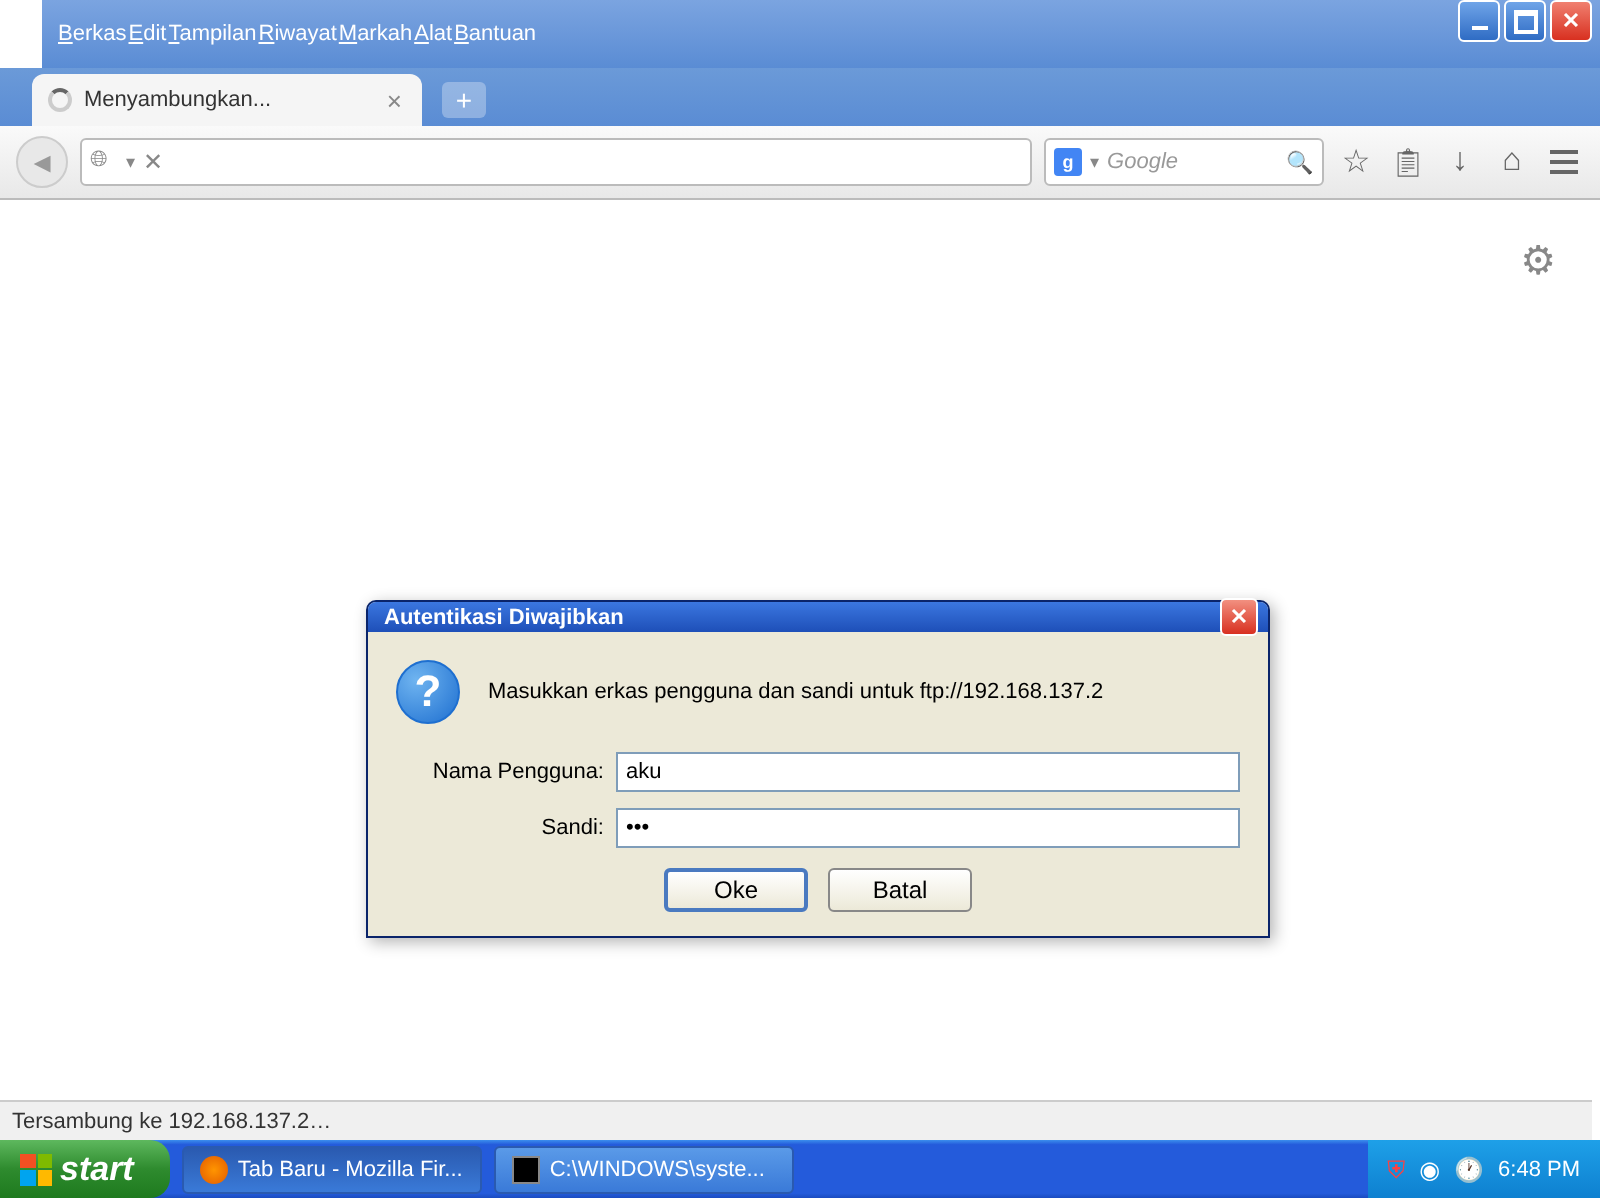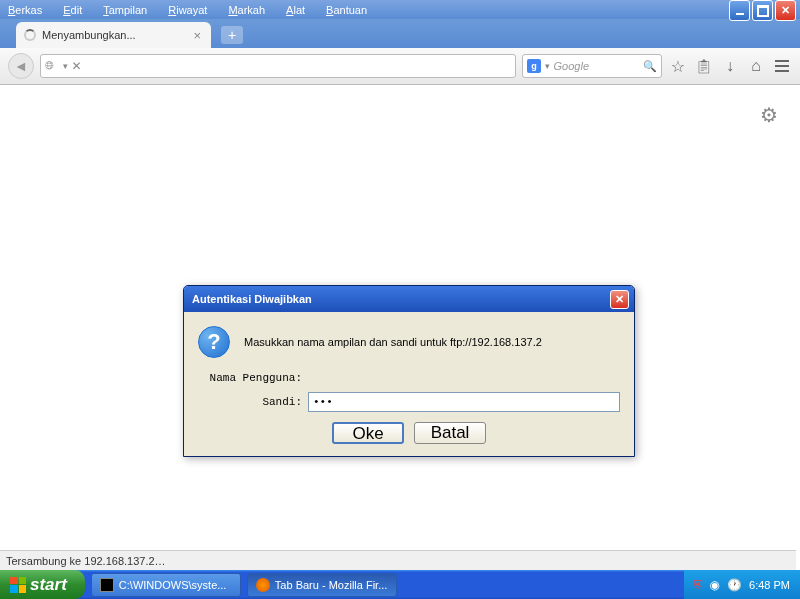--- a/index.html
+++ b/index.html
@@ -1,19 +1,19 @@
 <!DOCTYPE html>
 <html><head>
 <meta charset="utf-8">
 <style>
 * { box-sizing: border-box; margin: 0; padding: 0; }
 body { font-family: Tahoma, sans-serif; font-size: 11px; width: 800px; height: 599px; overflow: hidden; position: relative; background: #fff; }
 
 
-.menubar { height: 19px; background: linear-gradient(#7ba4e0, #5a8cd4); display: flex; align-items: center; padding: 0 8px; color: #fff; gap: 21px; }
+.menubar { height: 34px; background: linear-gradient(#7ba4e0, #5a8cd4); display: flex; align-items: center; padding: 0 8px; color: #fff; gap: 1px; margin-left: 21px; }
 .menuitem { cursor: default; }
 .menuitem u { text-decoration: underline; }
 
 
 .win-controls { position: absolute; top: 0; right: 4px; display: flex; gap: 2px; }
 .win-btn { width: 21px; height: 21px; border-radius: 3px; display: flex; align-items: center; justify-content: center; color: #fff; font-weight: bold; border: 1px solid #fff; }
 .win-min { background: linear-gradient(#6fa4e8, #2f6cc4); }
 .win-max { background: linear-gradient(#6fa4e8, #2f6cc4); }
 .win-close { background: linear-gradient(#f08070, #d83020); }
 .win-min::after{content:"";width:8px;height:2px;background:#fff;margin-top:7px;}
@@ -45,32 +45,32 @@
 .hamburger{width:20px;display:flex;flex-direction:column;gap:3px;align-items:center;}
 .hamburger span{width:14px;height:2px;background:#666;}
 
 
 .content { position: relative; height: 480px; background: #fff; }
 .gear { position: absolute; top: 18px; right: 22px; color: #888; font-size: 20px; }
 
 
 .dialog-mask{position:absolute;top:0;left:0;right:0;bottom:0;}
 .dialog { position: absolute; left: 183px; top: 200px; width: 452px; background: #ece9d8; border: 1px solid #0a246a; border-radius: 5px 5px 0 0; box-shadow: 2px 2px 8px rgba(0,0,0,0.3); }
-.dlg-title { height: 26px; background: linear-gradient(#3b77e0, #1e4fb8); border-radius: 4px 4px 0 0; display: flex; align-items: center; padding: 0 5px; color: #fff; font-weight: bold; }
+.dlg-title { height: 15px; background: linear-gradient(#3b77e0, #1e4fb8); border-radius: 4px 4px 0 0; display: flex; align-items: center; padding: 0 5px; color: #fff; font-weight: bold; }
 .dlg-title-text { flex: 1; padding-left: 3px; }
 .dlg-close { width: 19px; height: 19px; background: linear-gradient(#f29080, #d83020); border: 1px solid #fff; border-radius: 3px; display:flex;align-items:center;justify-content:center;font-size:11px; }
 .dlg-body { padding: 14px 14px 12px; }
 .dlg-row1 { display: flex; align-items: center; gap: 14px; margin-bottom: 14px; }
 .q-icon { width: 32px; height: 32px; border-radius: 50%; background: radial-gradient(circle at 30% 30%, #6fb4f0, #1e6fd0); color: #fff; font-size: 22px; font-weight: bold; display:flex;align-items:center;justify-content:center; border:1px solid #1e6fd0;}
 .dlg-msg { flex:1; color: #000; }
-.dlg-field { display: flex; align-items: center; margin-bottom: 8px; font-family: Liberation Mono, monospace; }
+.dlg-field { display: flex; align-items: center; margin-bottom: 8px; }
 .dlg-label { width: 110px; text-align: right; padding-right: 6px; }
 .dlg-input { flex: 1; height: 20px; border: 1px solid #7f9db9; padding: 0 4px; font-family: inherit; font-size: 11px; background:#fff; }
 .dlg-buttons { display: flex; justify-content: center; gap: 10px; margin-top: 10px; }
-.dlg-btn { width: 72px; height: 22px; background: linear-gradient(#fff, #ece9d8); border: 1px solid #888; border-radius: 3px; font-family: inherit; font-size: 17px; }
+.dlg-btn { width: 72px; height: 22px; background: linear-gradient(#fff, #ece9d8); border: 1px solid #888; border-radius: 3px; font-family: inherit; font-size: 12px; }
 .dlg-btn.default { border: 2px solid #4a7ac0; }
 
 
 .statusbar { position: absolute; bottom: 29px; left: 0; right: 4px; height: 20px; background: #f0f0f0; border-top: 1px solid #ccc; padding: 3px 6px; color: #333; display:flex;align-items:center; }
 
 
 .taskbar { position: absolute; bottom: 0; left: 0; right: 0; height: 29px; background: linear-gradient(#3b8eed, #245bdb 8%, #245bdb 92%, #1a4bc0); display: flex; align-items: center; }
 .start-btn { height: 29px; padding: 0 18px 0 10px; background: linear-gradient(#5eb85e, #2e8b2e 50%, #1e7a1e); color: #fff; font-style: italic; font-weight: bold; font-size: 17px; border-radius: 0 10px 10px 0; display:flex;align-items:center;gap:4px; }
 .start-logo{width:16px;height:16px;display:grid;grid-template:1fr 1fr/1fr 1fr;gap:1px;}
 .start-logo span:nth-child(1){background:#f25022;}
@@ -141,24 +141,25 @@
 
   <div class="dialog-mask">
     <div class="dialog">
       <div class="dlg-title">
         <span class="dlg-title-text">Autentikasi Diwajibkan</span>
         <div class="dlg-close">✕</div>
       </div>
       <div class="dlg-body">
         <div class="dlg-row1">
           <div class="q-icon">?</div>
-          <div class="dlg-msg">Masukkan nama ampilan dan sandi untuk ftp://192.168.137.2</div>
+          <div class="dlg-msg">Masukkan erkas pengguna dan sandi untuk ftp://192.168.137.2</div>
         </div>
         <div class="dlg-field">
           <div class="dlg-label">Nama Pengguna:</div>
+          <input class="dlg-input" value="aku" style="">
         </div>
         <div class="dlg-field">
           <div class="dlg-label">Sandi:</div>
           <input class="dlg-input" value="•••" style="">
         </div>
         <div class="dlg-buttons">
           <button class="dlg-btn default">Oke</button>
           <button class="dlg-btn">Batal</button>
         </div>
       </div>
@@ -173,27 +174,27 @@
 <div class="taskbar">
   <div class="start-btn">
     <div class="start-logo">
         <span></span>
         <span></span>
         <span></span>
         <span></span>
       </div>
     <span>start</span>
   </div>
+  <div class="task-item active">
+    <div class="ff-icon"></div>
+    <span>Tab Baru - Mozilla Fir...</span>
+  </div>
   <div class="task-item">
     <div class="cmd-icon"></div>
     <span>C:\WINDOWS\syste...</span>
-  </div>
-  <div class="task-item active">
-    <div class="ff-icon"></div>
-    <span>Tab Baru - Mozilla Fir...</span>
   </div>
   <div class="tray">
     <span class="tray-icon" style="color:#ff4040;">⛨</span>
     <span class="tray-icon">◉</span>
     <span class="tray-icon">🕐</span>
     <span class="clock">6:48 PM</span>
   </div>
 </div>
 
 </body></html>

